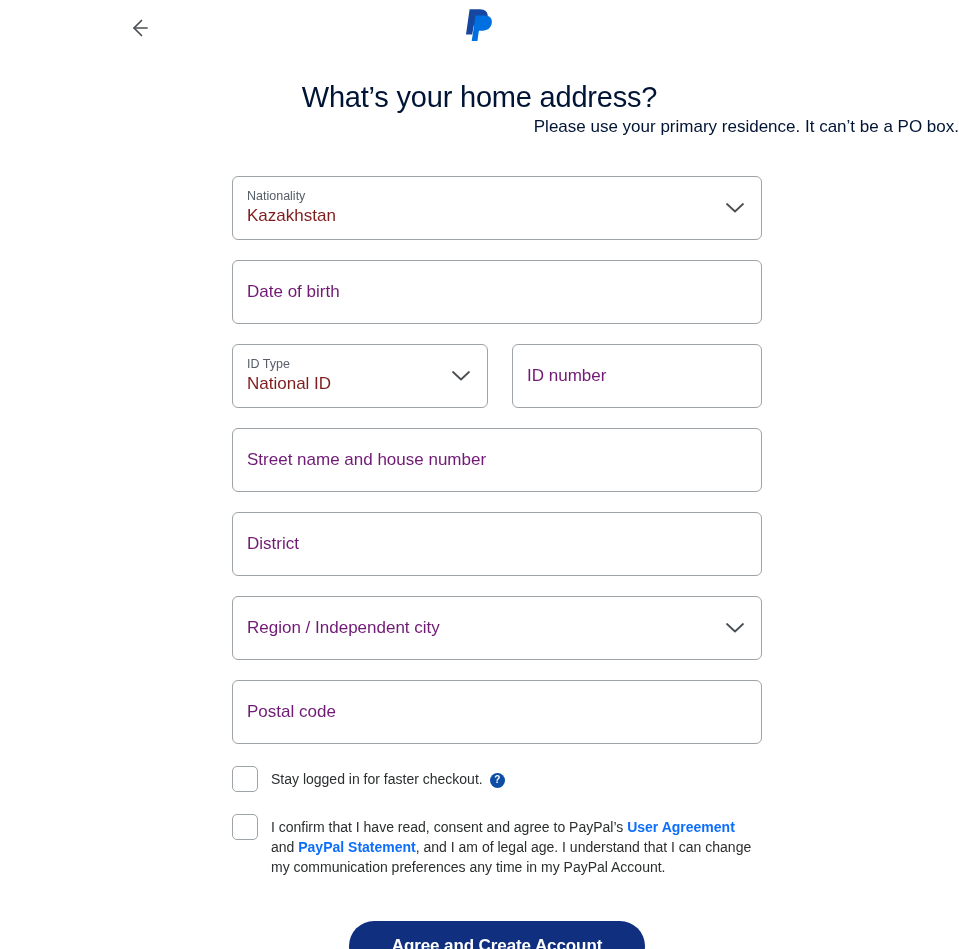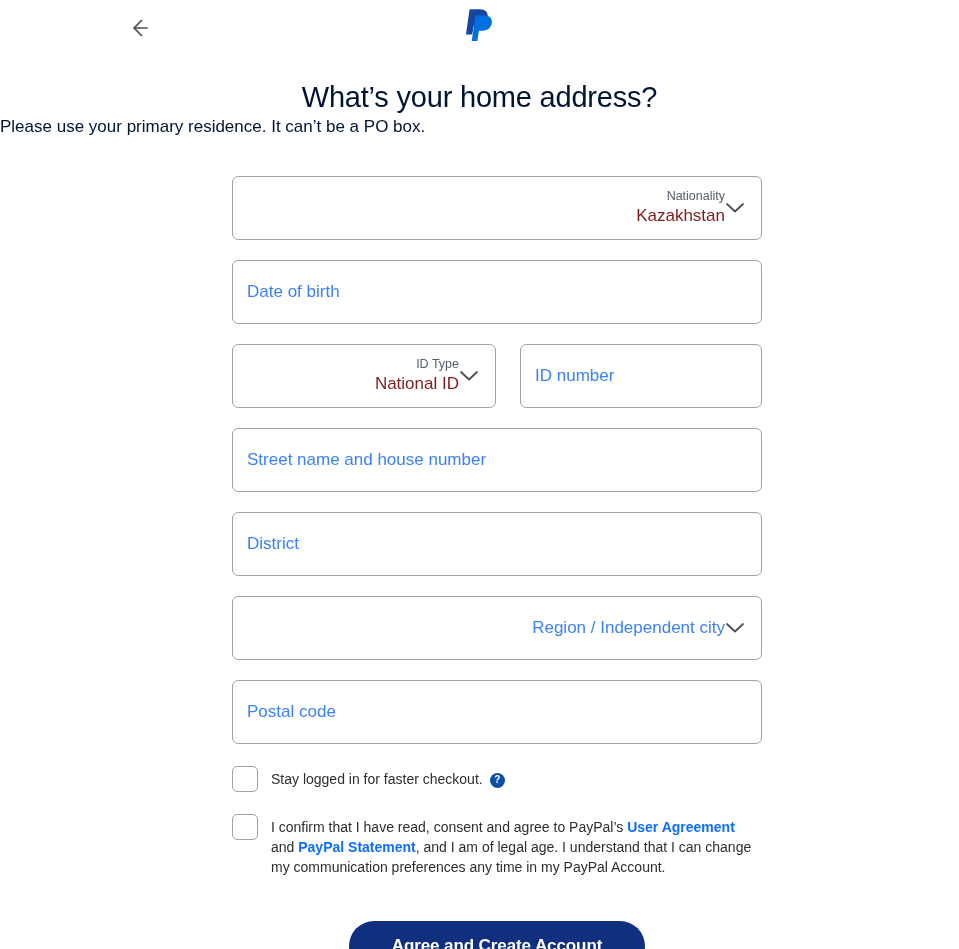--- a/index.html
+++ b/index.html
@@ -58,21 +58,21 @@
     font-weight: 400;
     letter-spacing: -0.2px;
     color: #001435;
   }
   .page-subtitle {
     margin: 0;
     position: absolute;
     top: 115px;
     left: 0;
     right: 0;
-    text-align: left;
+    text-align: right;
     font-size: 17px;
     line-height: 24px;
     font-weight: 400;
     color: #001435;
   }
 
   
   .form-col {
     position: absolute;
     left: 232px;
@@ -93,37 +93,37 @@
     height: 64px;
     border: 1px solid #9da3a6;
     border-radius: 6px;
     background: #ffffff;
     display: flex;
     flex-direction: column;
     justify-content: center;
     padding: 0 14px;
     cursor: text;
   }
-  .field.select { cursor: pointer; padding-right: 36px; align-items: flex-end; }
+  .field.select { cursor: pointer; padding-right: 20px; }
 
   .field-label {
     font-size: 12.5px;
     line-height: 15px;
     color: #545d68;
     margin-bottom: 1px;
   }
   .field-value {
     font-size: 17px;
     line-height: 22px;
     color: #7f1d1d;
   }
   .field-placeholder {
     font-size: 17px;
     line-height: 22px;
-    color: #3b82f6;
+    color: #701a75;
   }
 
   .chevron {
     position: absolute;
     right: 15px;
     top: 50%;
     transform: translateY(-50%);
     width: 22px;
     height: 22px;
     display: flex;

